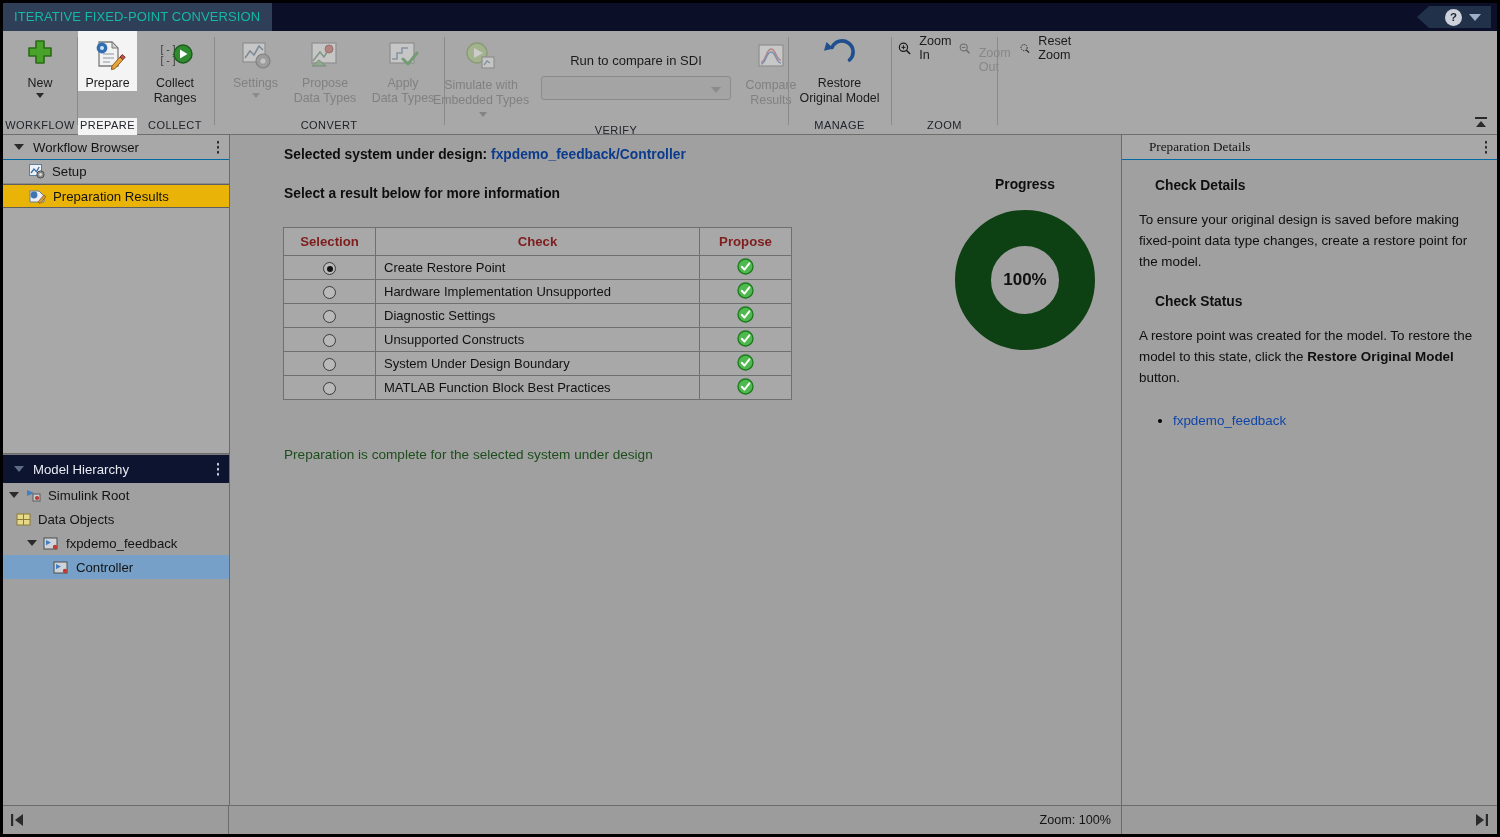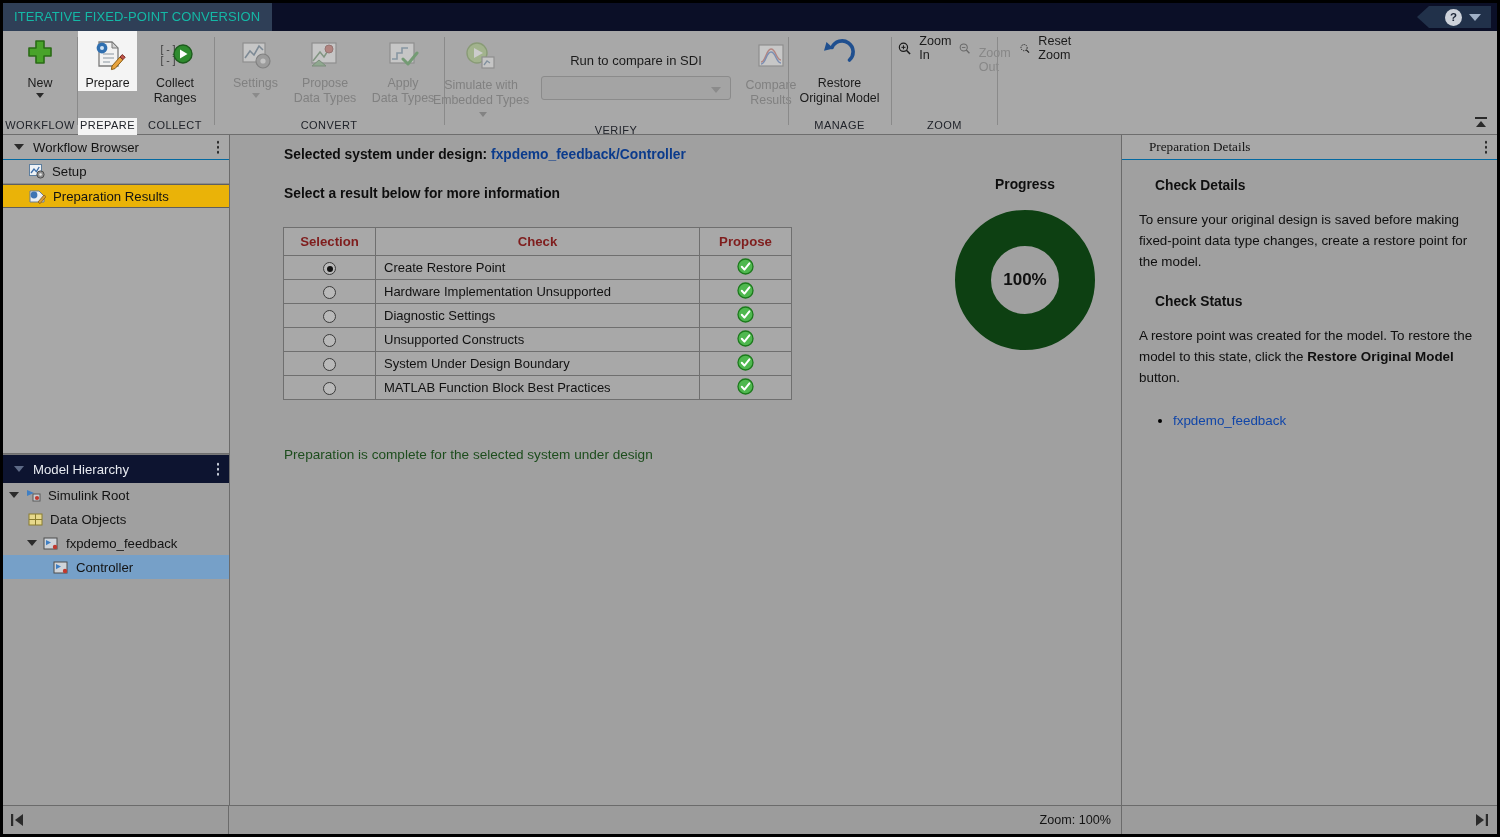--- a/index.html
+++ b/index.html
@@ -529,21 +529,21 @@
     <div class="tree">
       <div class="tnode" style="padding-left:6px;">
         <div class="tw"></div>
         <svg width="17" height="15" viewBox="0 0 17 15">
           <path d="M2 2 l7 3 -7 3 z" fill="#3f7fc4"></path>
           <rect x="8" y="6" width="7" height="7" fill="#c8cdd3" stroke="#5a5a5a" stroke-width="1"></rect>
           <circle cx="12" cy="10" r="2.1" fill="#c03a30"></circle>
         </svg>
         <span>Simulink Root</span>
       </div>
-      <div class="tnode" style="padding-left:25px;">
+      <div class="tnode" style="padding-left:13px;">
         <svg width="16" height="15" viewBox="0 0 16 15">
           <rect x="1" y="2" width="13" height="11" fill="#e7d98c" stroke="#8a7c2f" stroke-width="1"></rect>
           <line x1="7.5" y1="2" x2="7.5" y2="13" stroke="#8a7c2f" stroke-width="1"></line>
           <line x1="1" y1="7.5" x2="14" y2="7.5" stroke="#8a7c2f" stroke-width="1"></line>
         </svg>
         <span>Data Objects</span>
       </div>
       <div class="tnode" style="padding-left:24px;">
         <div class="tw"></div>
         <svg width="17" height="15" viewBox="0 0 17 15">

